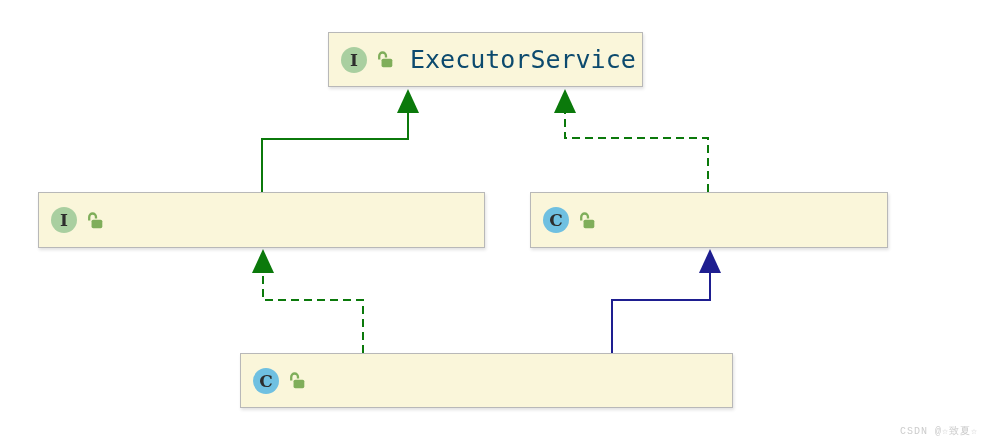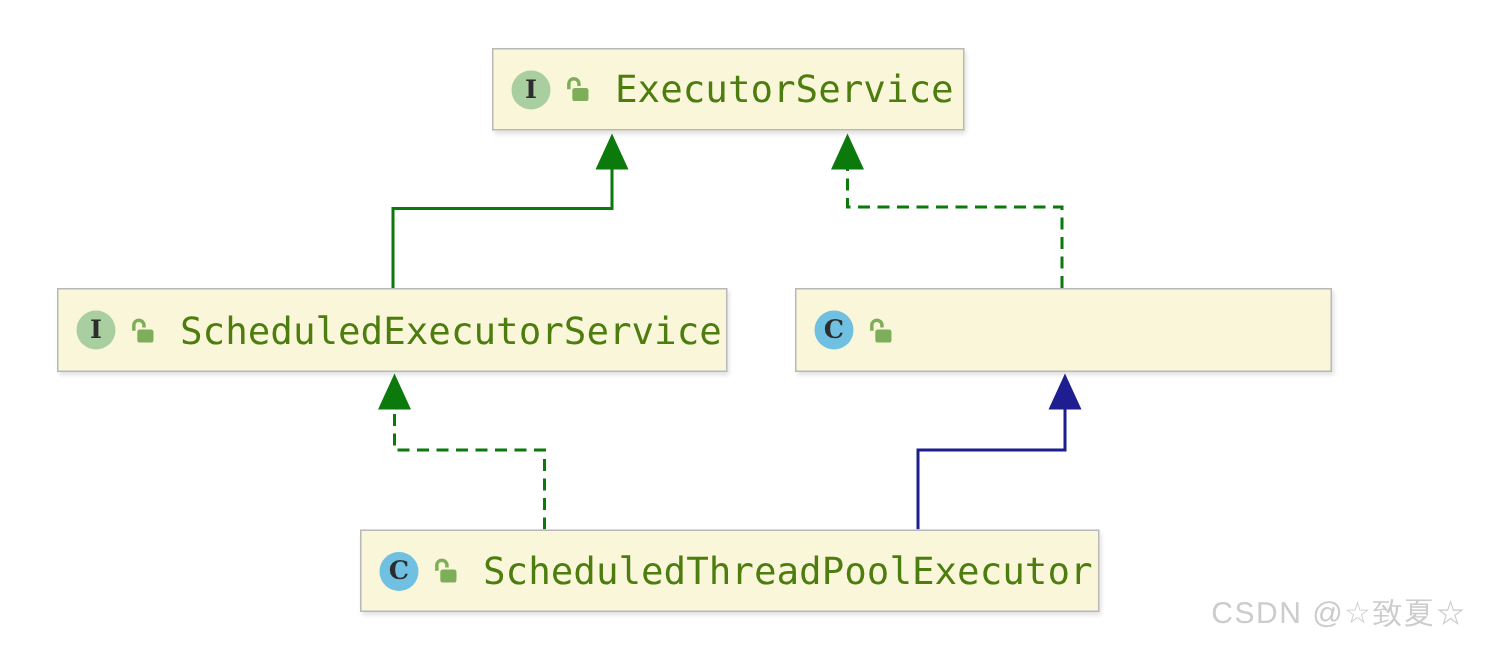--- a/index.html
+++ b/index.html
@@ -46,35 +46,35 @@
   .badge.class     { background: #6fc0e1; }
   .lock {
     margin-left: 8px;
     flex: 0 0 auto;
     display: flex;
     align-items: center;
   }
   .node-label {
     margin-left: 16px;
     font-size: 25px;
-    color: #4d7c0f;
+    color: #0c4a6e;
     white-space: nowrap;
     letter-spacing: 0px;
   }
   #node-executor-service            { left: 328px; top: 32px;  width: 315px; height: 55px; }
   #node-scheduled-executor-service  { left: 38px;  top: 192px; width: 447px; height: 56px; }
   #node-thread-pool-executor        { left: 530px; top: 192px; width: 358px; height: 56px; }
   #node-scheduled-thread-pool-executor { left: 240px; top: 353px; width: 493px; height: 55px; }
   .watermark {
     position: absolute;
     right: 16px;
-    bottom: 16px;
+    bottom: 0;
     z-index: 3;
-    font-family: Liberation Sans, sans-serif;
-    font-size: 20px;
+    font-family: Liberation Mono, monospace;
+    font-size: 10px;
     color: #cccccc;
     letter-spacing: 1px;
   }
 </style>
 </head>
 <body>
 
 <div id="stage">
 
   <svg id="edges" viewBox="0 0 994 438" xmlns="http://www.w3.org/2000/svg">
@@ -107,39 +107,37 @@
   </div>
 
   <div class="node" id="node-scheduled-executor-service">
     <span class="badge interface">I</span>
     <span class="lock">
       <svg width="19" height="19" viewBox="0 0 18 18">
         <path d="M4 9 V5.6 a3.2 3.2 0 0 1 6.4 0 V7" fill="none" stroke-width="2.2" stroke="#7fae5a"></path>
         <rect x="6.2" y="8.2" width="10.2" height="8.2" rx="1.6" fill="#7fae5a"></rect>
       </svg>
     </span>
-    <span class="node-label">ScheduledExecutorService</span>
   </div>
 
   <div class="node" id="node-thread-pool-executor">
     <span class="badge class">C</span>
     <span class="lock">
       <svg width="19" height="19" viewBox="0 0 18 18">
         <path d="M4 9 V5.6 a3.2 3.2 0 0 1 6.4 0 V7" fill="none" stroke-width="2.2" stroke="#7fae5a"></path>
         <rect x="6.2" y="8.2" width="10.2" height="8.2" rx="1.6" fill="#7fae5a"></rect>
       </svg>
     </span>
   </div>
 
   <div class="node" id="node-scheduled-thread-pool-executor">
     <span class="badge class">C</span>
     <span class="lock">
       <svg width="19" height="19" viewBox="0 0 18 18">
         <path d="M4 9 V5.6 a3.2 3.2 0 0 1 6.4 0 V7" fill="none" stroke-width="2.2" stroke="#7fae5a"></path>
         <rect x="6.2" y="8.2" width="10.2" height="8.2" rx="1.6" fill="#7fae5a"></rect>
       </svg>
     </span>
-    <span class="node-label">ScheduledThreadPoolExecutor</span>
   </div>
 
   <div class="watermark">CSDN @☆致夏☆</div>
 
 </div>
 
 </body></html>

